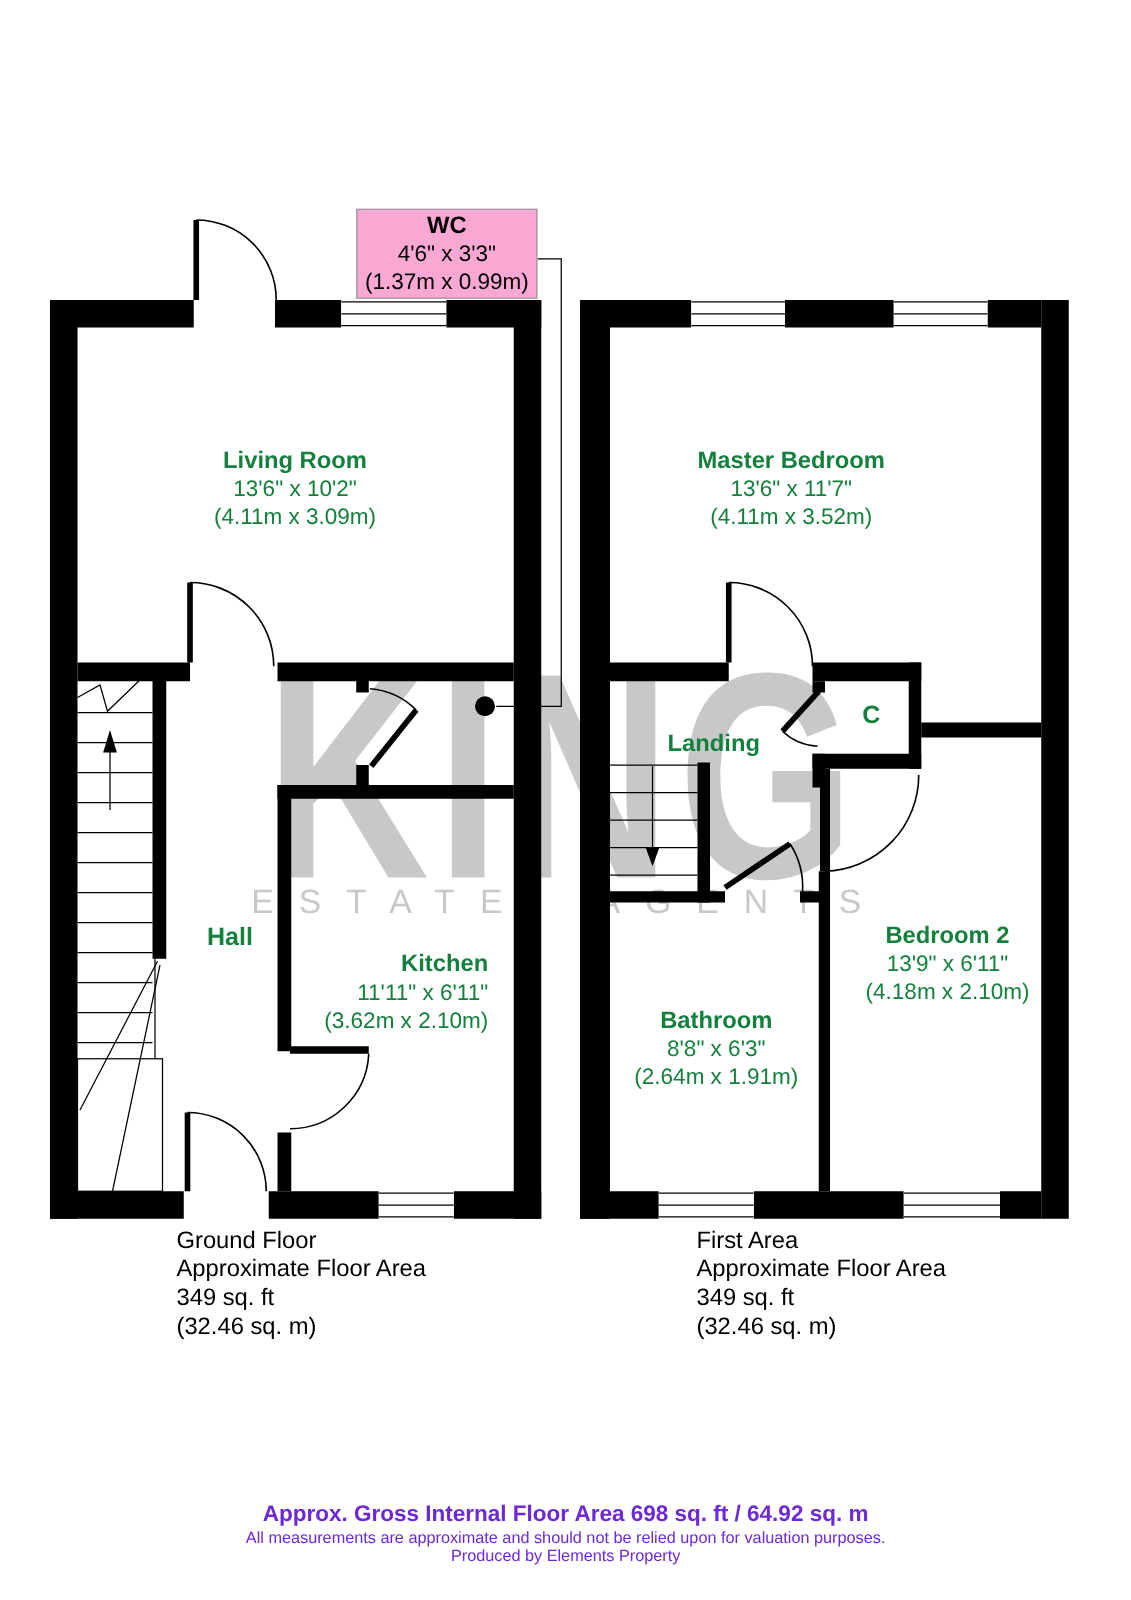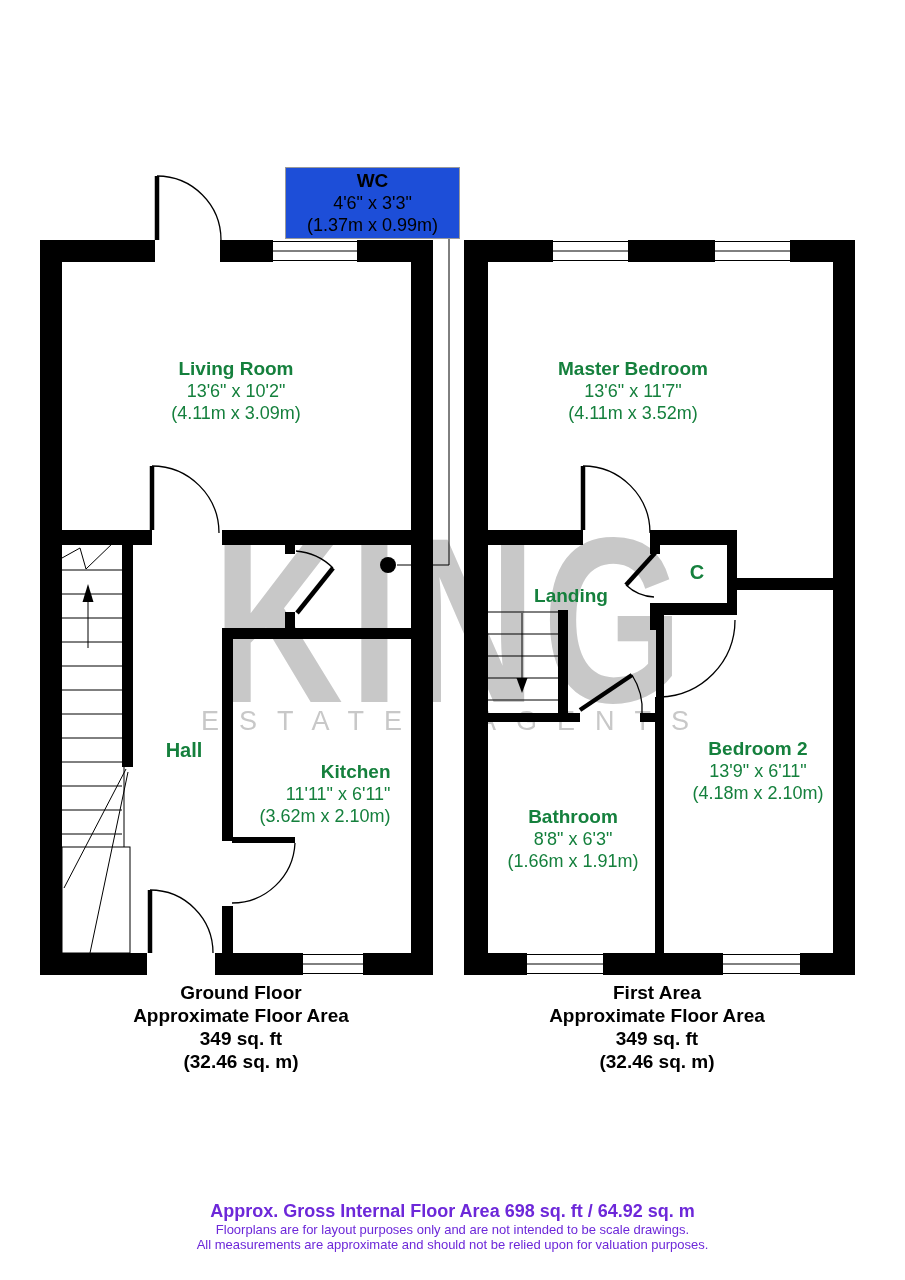--- a/index.html
+++ b/index.html
@@ -12,24 +12,24 @@
   #wm-estate{left:455px;top:708px;font-size:27px;font-weight:normal;letter-spacing:20px;
              word-spacing:30px;transform:translateX(-50%);}
   
   #plan-svg{position:absolute;left:0;top:0;z-index:2;}
   
   .room-label{position:absolute;transform:translateX(-50%);text-align:center;color:#15803d;
               line-height:22px;white-space:nowrap;z-index:3;}
   .room-title{font-weight:bold;font-size:19px;}
   .room-dims{font-size:18px;}
   .small-title{font-weight:bold;font-size:20px;}
-  .wc-box{position:absolute;left:285px;top:167px;width:143px;background:#1d4ed8;
-          border:1px solid #9a9a9a;text-align:center;line-height:22px;padding:2px 15px;z-index:3;}
-  .floor-caption{position:absolute;transform:translateX(-50%);text-align:center;color:#000;
-                 font-weight:bold;font-size:19px;line-height:23px;z-index:3;white-space:nowrap;}
+  .wc-box{position:absolute;left:285px;top:167px;width:143px;background:#f9a8d4;
+          border:1px solid #9a9a9a;text-align:center;line-height:22px;padding:2px 0;z-index:3;}
+  .floor-caption{position:absolute;transform:translateX(-50%);text-align:left;color:#000;
+                 font-weight:normal;font-size:19px;line-height:23px;z-index:3;white-space:nowrap;}
   #footer{position:absolute;left:0;top:1201px;width:100%;text-align:center;color:#6d28d9;z-index:3;}
   .footer-total{font-weight:bold;font-size:18px;line-height:21px;}
   .footer-small{font-size:13px;line-height:15px;}
 </style>
 </head>
 <body>
 
 <div id="page">
 
   <div id="wm-king" class="wm">KING</div>
@@ -196,21 +196,21 @@
     <div class="room-dims">(3.62m x 2.10m)</div>
   </div>
 
   <div class="room-label small-title" style="left:571px;top:585px;font-size:19px;">Landing</div>
 
   <div class="room-label small-title" style="left:697px;top:561px;">C</div>
 
   <div class="room-label" style="left:573px;top:806px;">
     <div class="room-title">Bathroom</div>
     <div class="room-dims">8'8" x 6'3"</div>
-    <div class="room-dims">(1.66m x 1.91m)</div>
+    <div class="room-dims">(2.64m x 1.91m)</div>
   </div>
 
   <div class="room-label" style="left:758px;top:738px;text-align:center;">
     <div class="room-title">Bedroom 2</div>
     <div class="room-dims">13'9" x 6'11"</div>
     <div class="room-dims">(4.18m x 2.10m)</div>
   </div>
 
   <div class="floor-caption" style="left:241px;top:981px;">
     <div>Ground Floor</div>
@@ -221,17 +221,17 @@
 
   <div class="floor-caption" style="left:657px;top:981px;">
     <div>First Area</div>
     <div>Approximate Floor Area</div>
     <div>349 sq. ft</div>
     <div>(32.46 sq. m)</div>
   </div>
 
   <div id="footer">
     <div class="footer-total">Approx. Gross Internal Floor Area 698 sq. ft / 64.92 sq. m</div>
-    <div class="footer-small">Floorplans are for layout purposes only and are not intended to be scale drawings.</div>
     <div class="footer-small">All measurements are approximate and should not be relied upon for valuation purposes.</div>
+    <div class="footer-small">Produced by Elements Property</div>
   </div>
 
 </div>
 
 </body></html>

